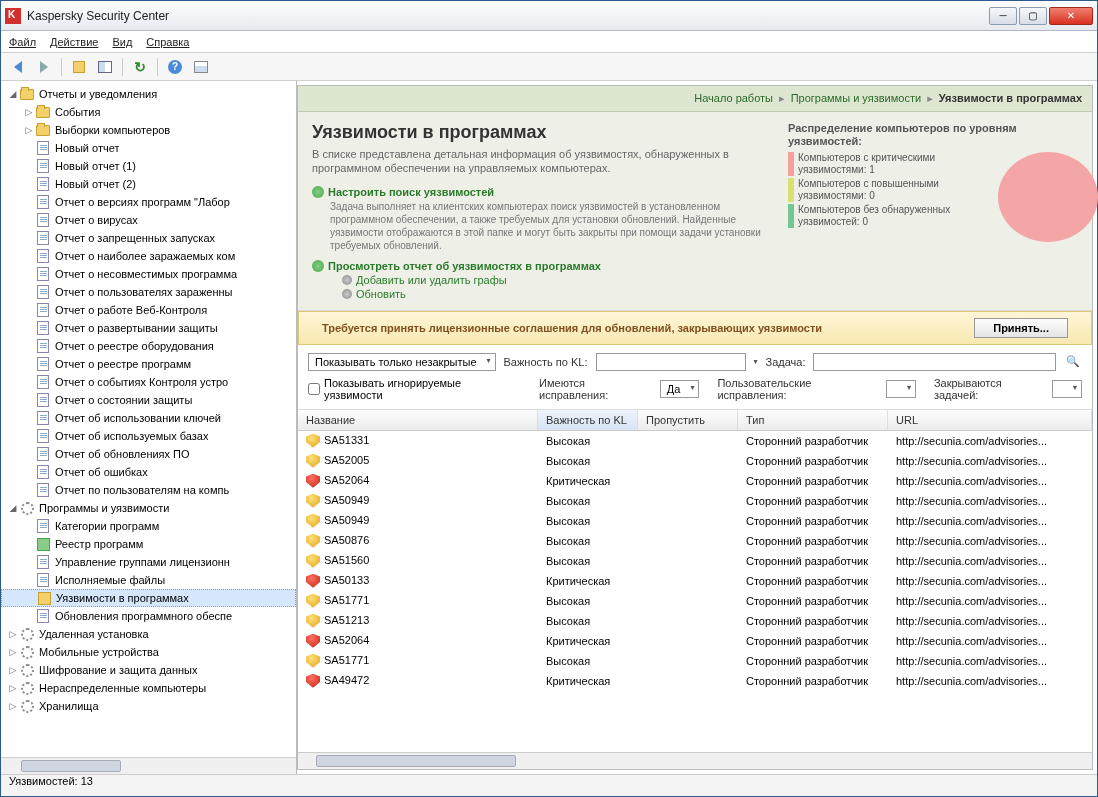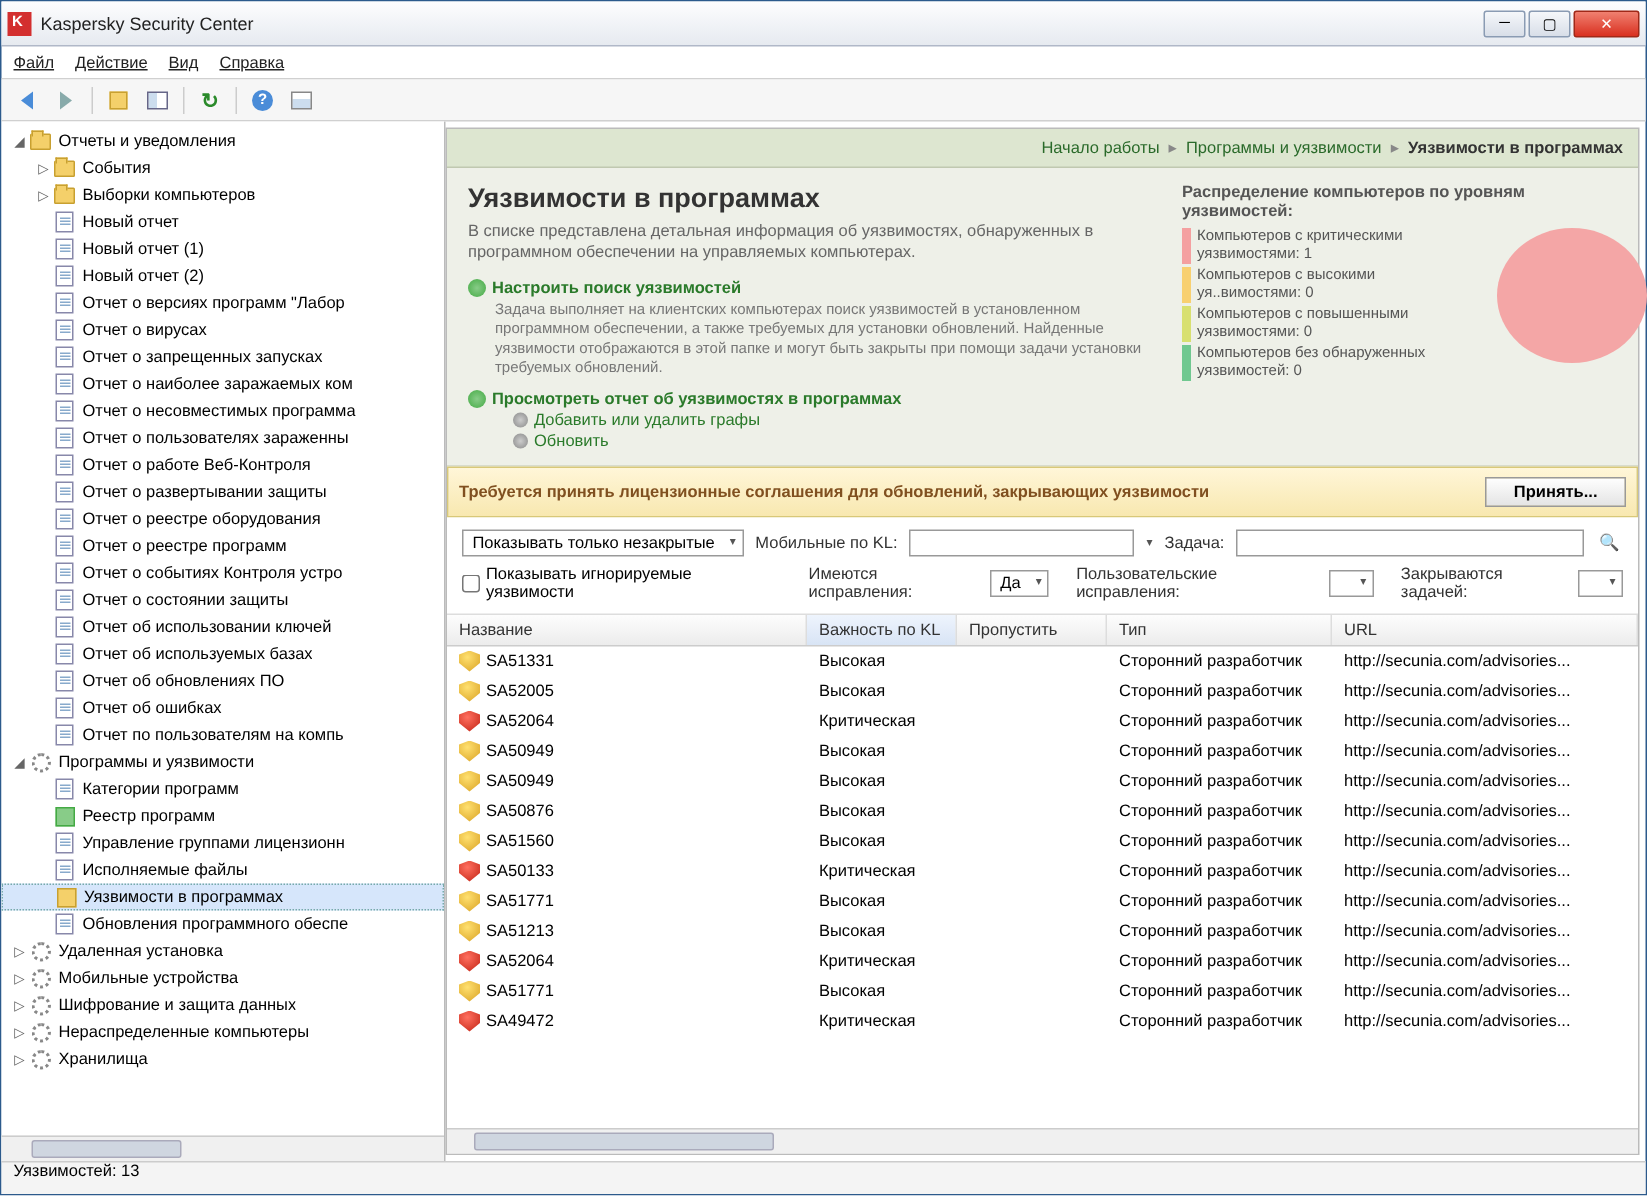--- a/index.html
+++ b/index.html
@@ -55,21 +55,21 @@
 .distro { width: 290px; }
 .distro-title { font-weight: bold; color: #555; font-size: 11px; line-height: 1.2; margin-bottom: 4px; }
 .distro-body { display: flex; }
 .legend { flex: 1; }
 .lrow { display: flex; margin-bottom: 2px; }
 .lcolor { width: 6px; margin-right: 4px; flex-shrink: 0; }
 .ltext { font-size: 10px; color: #555; line-height: 1.2; }
 .pie { width: 110px; height: 100px; position: relative; }
 .pie .disc { width: 100px; height: 90px; border-radius: 50%; background: #f4a6a6; position: absolute; right: -20px; top: 0; }
 
-.warn-bar { background: linear-gradient(#fff6d8,#f8e8b0); border: 1px solid #d8c878; padding: 6px 7px; display: flex; align-items: center; }
+.warn-bar { background: linear-gradient(#fff6d8,#f8e8b0); border: 1px solid #d8c878; padding: 6px 23px; display: flex; align-items: center; }
 .warn-bar .msg { flex: 1; font-weight: bold; color: #805020; }
 .warn-bar button { padding: 3px 18px; background: linear-gradient(#fefefe,#e4e4e4); border: 1px solid #999; cursor: pointer; font-size: 11px; font-weight: bold; }
 
 .filters { padding: 8px 10px; background: #fff; border-bottom: 1px solid #ddd; }
 .frow1 { display: flex; align-items: center; gap: 8px; margin-bottom: 6px; }
 .frow2 { display: flex; align-items: center; gap: 18px; }
 .fsel { border: 1px solid #999; padding: 2px 18px 2px 6px; background: #fff; font-size: 11px; position: relative; cursor: pointer; }
 .fsel::after { content: "▾"; position: absolute; right: 4px; font-size: 8px; color: #555; }
 .flabel { color: #333; }
 .finput { border: 1px solid #999; padding: 2px 4px; font-size: 11px; }
@@ -448,24 +448,20 @@
         </div>
         <div class="distro">
           <div class="distro-title">Распределение компьютеров по уровням уязвимостей:</div>
           <div class="distro-body">
             <div class="legend" id="legend">
                 <div class="lrow">
                   <div class="lcolor" style="background:#f4a0a0"></div>
                   <div class="ltext">Компьютеров с критическими уязвимостями: 1</div>
                 </div>
                 <div class="lrow">
-                  <div class="lcolor" style="background:#f8d070"></div>
-                  <div class="ltext">Компьютеров с высокими уя..вимостями: 0</div>
-                </div>
-                <div class="lrow">
                   <div class="lcolor" style="background:#d8e070"></div>
                   <div class="ltext">Компьютеров с повышенными уязвимостями: 0</div>
                 </div>
                 <div class="lrow">
                   <div class="lcolor" style="background:#70c890"></div>
                   <div class="ltext">Компьютеров без обнаруженных уязвимостей: 0</div>
                 </div>
               </div>
             <div class="pie">
                 <div class="disc"></div>
@@ -475,21 +471,21 @@
       </div>
 
       <div class="warn-bar">
         <div class="msg">Требуется принять лицензионные соглашения для обновлений, закрывающих уязвимости</div>
         <button>Принять...</button>
       </div>
 
       <div class="filters">
         <div class="frow1">
           <div class="fsel">Показывать только незакрытые</div>
-          <span class="flabel">Мобильные по KL:</span>
+          <span class="flabel">Важность по KL:</span>
           <input class="finput long" style="">
           <span style="font-size:8px;color:#555">▾</span>
           <span class="flabel">Задача:</span>
           <input class="finput txt" style="flex: 1 1 0%;">
           <div class="mag">
               <span style="color:#4a8cd8">🔍</span>
             </div>
         </div>
         <div class="frow2">
           <label class="cbx">

